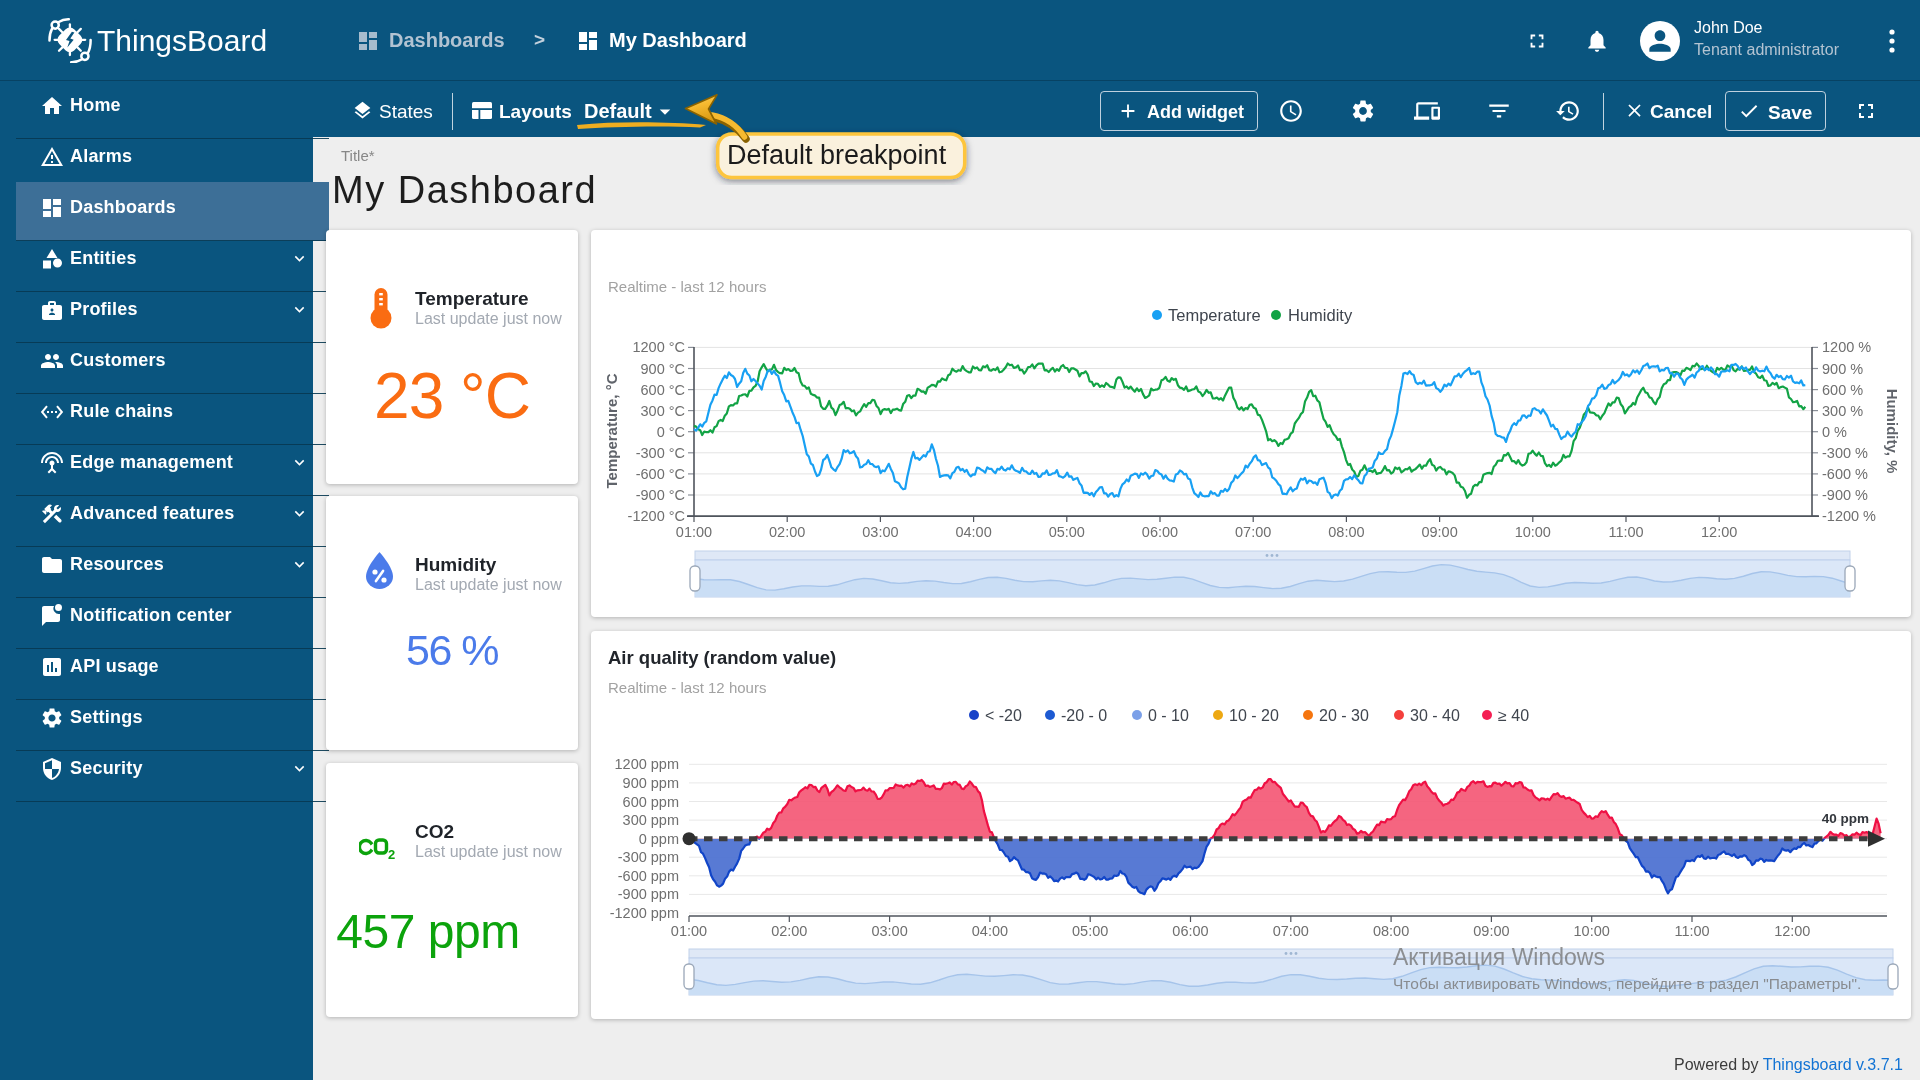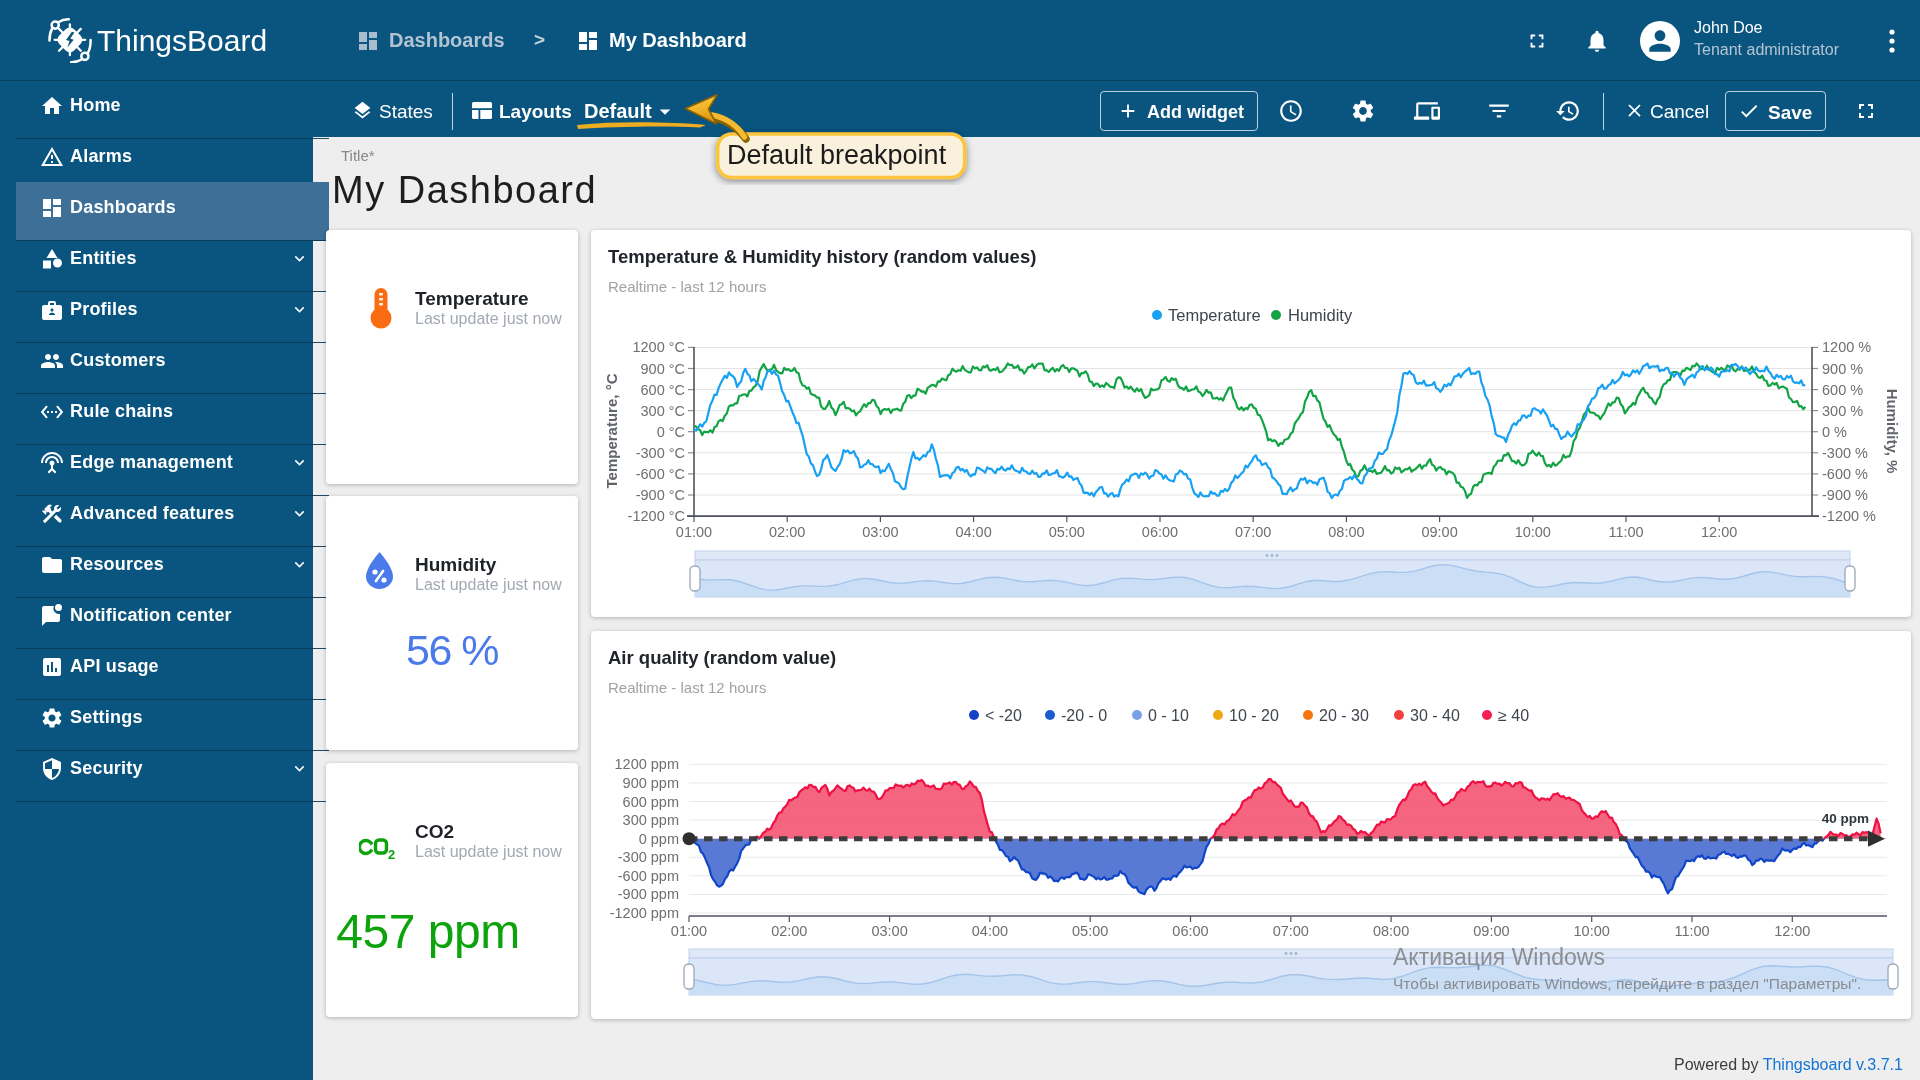--- a/index.html
+++ b/index.html
@@ -206,41 +206,42 @@
 <svg style="position:absolute;left:1486px;top:98px" width="26" height="26" viewBox="0 0 24 24">
     <path d="M10 18h4v-2h-4v2zM3 6v2h18V6H3zm3 7h12v-2H6v2z" fill="#fff"></path>
   </svg>
 <svg style="position:absolute;left:1555px;top:98px" width="26" height="26" viewBox="0 0 24 24">
     <path d="M13 3c-4.97 0-9 4.03-9 9H1l3.89 3.89.07.14L9 12H6c0-3.87 3.13-7 7-7s7 3.13 7 7-3.13 7-7 7c-1.93 0-3.68-.79-4.94-2.06l-1.42 1.42C8.27 19.99 10.51 21 13 21c4.97 0 9-4.03 9-9s-4.03-9-9-9zm-1 5v5l4.28 2.54.72-1.21-3.5-2.08V8H12z" fill="#fff"></path>
   </svg>
 <div class="abs" style="left:1603px;top:93px;width:1px;height:37px;background:rgba(255,255,255,0.75)"></div>
 <svg style="position:absolute;left:1624px;top:100px" width="21" height="21" viewBox="0 0 24 24">
     <path d="M19 6.41 17.59 5 12 10.59 6.41 5 5 6.41 10.59 12 5 17.59 6.41 19 12 13.41 17.59 19 19 17.59 13.41 12z" fill="#fff"></path>
   </svg>
-<div class="abs" style="left:1650px;top:101px;font-size:19px;font-weight:normal;color:#fff">Cancel</div>
+<div class="abs" style="left:1650px;top:101px;font-size:19px;font-weight:bold;color:#fff">Cancel</div>
 <div class="abs" style="left:1725px;top:91px;width:101px;height:40px;border:1px solid rgba(222,230,238,0.85);border-radius:4px"></div>
 <svg style="position:absolute;left:1738px;top:100px" width="22" height="22" viewBox="0 0 24 24">
     <path d="M9 16.17 4.83 12l-1.42 1.41L9 19 21 7l-1.41-1.41z" fill="#fff"></path>
   </svg>
 <div class="abs" style="left:1768px;top:102px;font-size:19px;font-weight:bold;color:#fff">Save</div>
 <svg style="position:absolute;left:1854px;top:99px" width="24" height="24" viewBox="0 0 24 24">
     <path d="M7 14H5v5h5v-2H7v-3zm-2-4h2V7h3V5H5v5zm12 7h-3v2h5v-5h-2v3zM14 5v2h3v3h2V5h-5z" fill="#fff"></path>
   </svg>
 <div class="abs" style="left:341px;top:147px;font-size:15px;color:#878787">Title*</div>
 <div class="abs" style="left:332px;top:169px;font-size:38px;color:#1d1d1d;letter-spacing:1.5px">My Dashboard</div>
 <div class="card" style="left:326px;top:230px;width:252px;height:254px">
     <svg style="position:absolute;left:44px;top:57px" width="22" height="42" viewBox="0 0 22 42">
 <circle cx="11" cy="31" r="10.5" fill="#fa6c12"></circle>
 <rect x="4.5" y="1" width="13" height="32" rx="6.5" fill="#fa6c12"></rect>
 <rect x="9.2" y="6" width="3.6" height="2.4" fill="#fff"></rect>
       <rect x="9.2" y="11" width="3.6" height="2.4" fill="#fff"></rect>
       <rect x="9.2" y="16" width="3.6" height="2.4" fill="#fff"></rect>
 </svg>
     <div class="vtitle" style="left:89px;top:58px">Temperature</div>
     <div class="vsub" style="left:89px;top:80px">Last update just now</div>
+    <div class="bigval" style="left:0;top:129px;width:252px;color:#fa6c12;font-size:64px;letter-spacing:-1px">23 °C</div>
   </div>
 <div class="card" style="left:326px;top:496px;width:252px;height:254px">
     <svg style="position:absolute;left:40px;top:56px" width="27" height="37" viewBox="0 0 27 37">
 <path d="M13.5 0 C13.5 0 27 15 27 24.5 A13.5 12.5 0 0 1 0 24.5 C0 15 13.5 0 13.5 0 Z" fill="#4b7bea"></path>
 <circle cx="9" cy="20" r="2.6" fill="#fff"></circle>
       <circle cx="18" cy="28" r="2.6" fill="#fff"></circle>
 <rect x="12.2" y="16.5" width="2.6" height="15" rx="1.3" transform="rotate(35 13.5 24)" fill="#fff"></rect>
 </svg>
     <div class="vtitle" style="left:89px;top:58px">Humidity</div>
     <div class="vsub" style="left:89px;top:80px">Last update just now</div>
@@ -252,21 +253,20 @@
 <path d="M12 4.5 A6.5 6.5 0 1 0 12 12.5" transform="translate(0,1.5)"></path>
 <rect x="16.5" y="3" width="11" height="13" rx="3.5"></rect>
 </g>
 <text x="29" y="21.5" font-family="Liberation Sans" font-size="13" font-weight="bold" fill="#0ca30c">2</text>
 </svg>
     <div class="vtitle" style="left:89px;top:58px">CO2</div>
     <div class="vsub" style="left:89px;top:80px">Last update just now</div>
     <div class="bigval" style="left:0;top:141px;width:204px;color:#0ca30c;font-size:48px;letter-spacing:-0.5px">457 ppm</div>
   </div>
 <div class="card" style="left:591px;top:230px;width:1320px;height:387px">
-    <div class="ctitle">Temperature &amp; Humidity history (random values)</div>
     <div class="csub">Realtime - last 12 hours</div>
     <svg style="position:absolute;left:0;top:0" width="1320" height="387" viewBox="0 0 1320 387">
       <circle cx="566" cy="85" r="5" fill="#18a0f3"></circle>
       <text x="577" y="91" font-size="16.5" fill="#3f454e">Temperature</text>
       <circle cx="685" cy="85" r="5" fill="#12a345"></circle>
       <text x="697" y="91" font-size="16.5" fill="#3f454e">Humidity</text>
       <line x1="103" y1="117.4" x2="1221" y2="117.4" stroke="#e3e3e3" stroke-width="1"></line>
       <text x="94" y="122.4" font-size="14.5" fill="#6f6f6f" text-anchor="end">1200 °C</text>
       <text x="1231" y="122.4" font-size="14.5" fill="#6f6f6f">1200 %</text>
       <line x1="97" y1="117.4" x2="103" y2="117.4" stroke="#8a8f98" stroke-width="1.2"></line>

